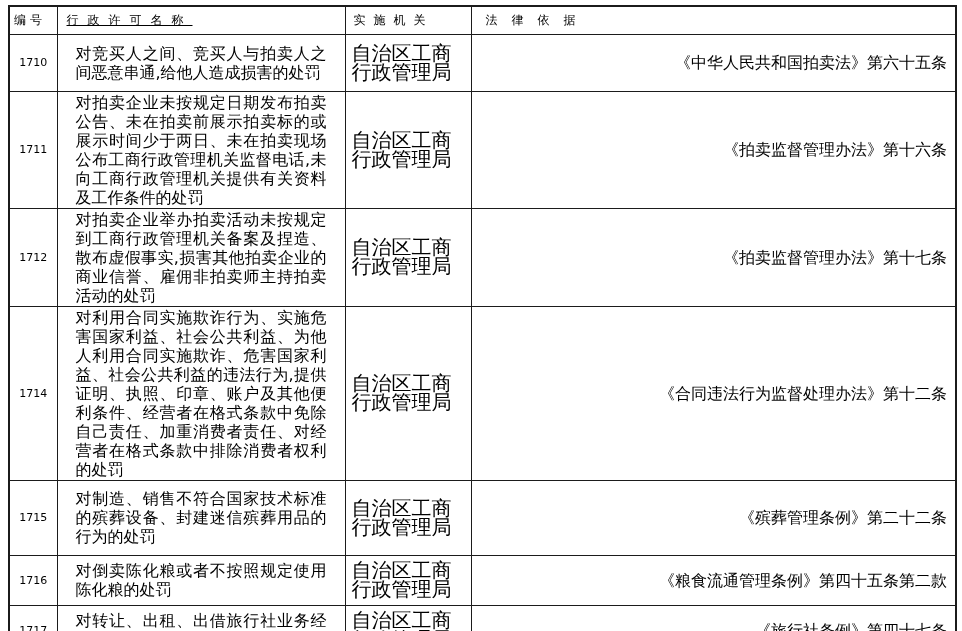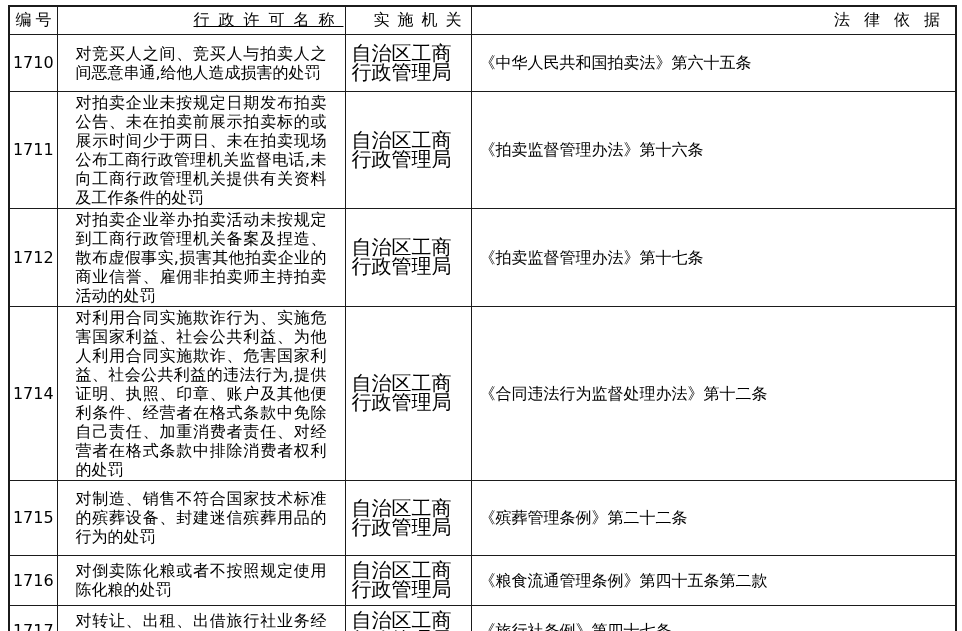--- a/index.html
+++ b/index.html
@@ -22,51 +22,51 @@
   }
   table.grid th, table.grid td {
     border: 1px solid #1b1b1b;
     color: #000000;
     font-family: "DejaVu Sans", "Liberation Sans", sans-serif;
     vertical-align: middle;
     overflow: hidden;
   }
   th.hdr {
     font-weight: normal;
-    font-size: 16px;
-    text-align: right;
+    font-size: 12px;
+    text-align: left;
     white-space: nowrap;
   }
   th.hdr-id   { letter-spacing: 4px;  padding-left: 4px;  }
   th.hdr-name { letter-spacing: 9px;  padding-left: 9px; text-decoration: underline;  }
   th.hdr-agcy { letter-spacing: 8px;  padding-left: 8px;  }
   th.hdr-legal{ letter-spacing: 14px; padding-left: 14px; }
   td.c-id {
     text-align: center;
     font-family: "Liberation Serif", "DejaVu Serif", serif;
-    font-size: 16px;
+    font-size: 11px;
   }
   td.c-name {
     font-size: 16px;
     line-height: 19px;
     padding: 1px 18px;
     text-align: justify;
     text-justify: inter-ideograph;
   }
   td.c-agcy {
     font-size: 20px;
     line-height: 19px;
     padding: 1px 6px;
     text-align: left;
   }
   td.c-legal {
     font-size: 16px;
     line-height: 19px;
     padding: 15px 8px;
-    text-align: left;
+    text-align: right;
   }
   tr.rh-head { height: 28px; }
   tr.rh-1710 { height: 57px; }
   tr.rh-1711 { height: 96px; }
   tr.rh-1712 { height: 79px; }
   tr.rh-1713 { height: 45px; }
   tr.rh-1714 { height: 145px; }
   tr.rh-1715 { height: 75px; }
   tr.rh-1716 { height: 48px; }
   tr.rh-1717 { height: 48px; }

